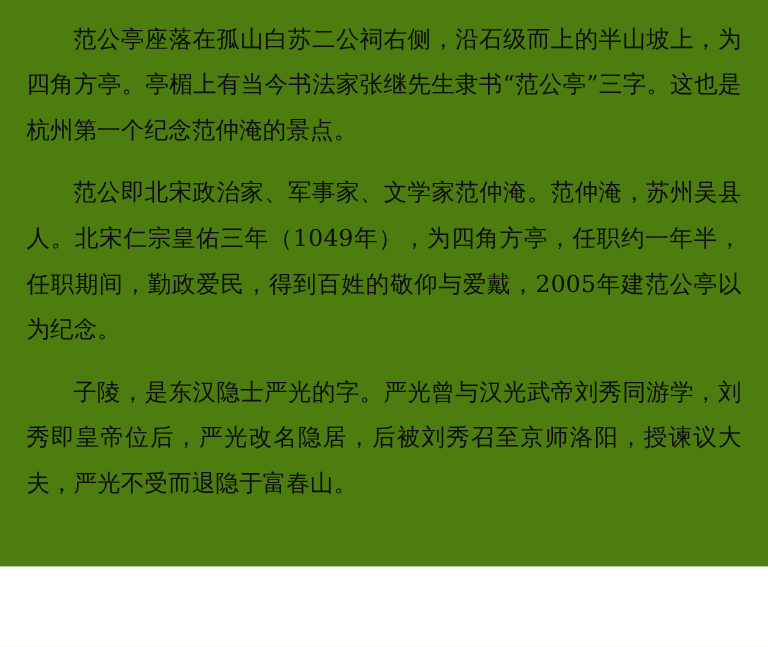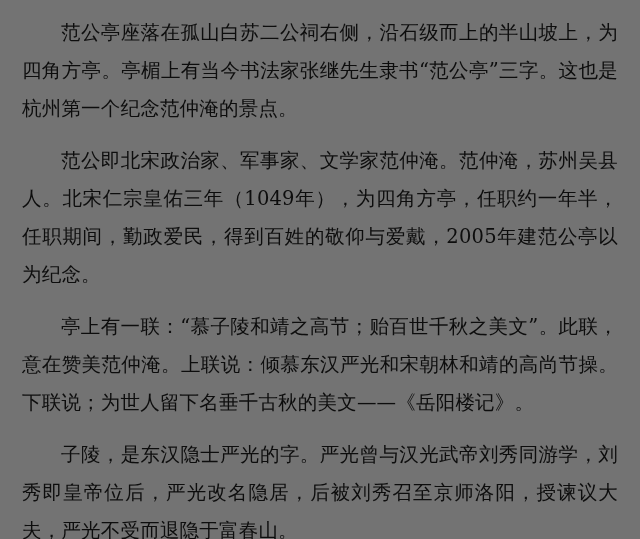--- a/index.html
+++ b/index.html
@@ -9,23 +9,23 @@
   }
   body {
     width: 640px;
     height: 539px;
     overflow: hidden;
     font-family: "DejaVu Serif", "Liberation Serif", serif;
   }
   .page {
     box-sizing: border-box;
     width: 640px;
-    height: 539px;
+    height: 472px;
     padding: 14px 22px 10px 22px;
-    background: #737373;
+    background: #4d7c0f;
   }
   .para {
     margin: 0 0 14px 0;
     font-size: 19.5px;
     line-height: 38px;
     color: #0d0d0d;
     text-align: justify;
     text-align-last: left;
     text-justify: inter-character;
     text-indent: 2em;
@@ -35,15 +35,14 @@
   .para:last-child {
     margin-bottom: 0;
   }
 </style>
 </head>
 <body>
 
 <div class="page">
   <p class="para">范公亭座落在孤山白苏二公祠右侧，沿石级而上的半山坡上，为四角方亭。亭楣上有当今书法家张继先生隶书“范公亭”三字。这也是杭州第一个纪念范仲淹的景点。</p>
   <p class="para">范公即北宋政治家、军事家、文学家范仲淹。范仲淹，苏州吴县人。北宋仁宗皇佑三年（1049年），为四角方亭，任职约一年半，任职期间，勤政爱民，得到百姓的敬仰与爱戴，2005年建范公亭以为纪念。</p>
-  <p class="para">亭上有一联：“慕子陵和靖之高节；贻百世千秋之美文”。此联，意在赞美范仲淹。上联说：倾慕东汉严光和宋朝林和靖的高尚节操。下联说；为世人留下名垂千古秋的美文——《岳阳楼记》。</p>
   <p class="para">子陵，是东汉隐士严光的字。严光曾与汉光武帝刘秀同游学，刘秀即皇帝位后，严光改名隐居，后被刘秀召至京师洛阳，授谏议大夫，严光不受而退隐于富春山。</p>
 </div>
 
 </body></html>

